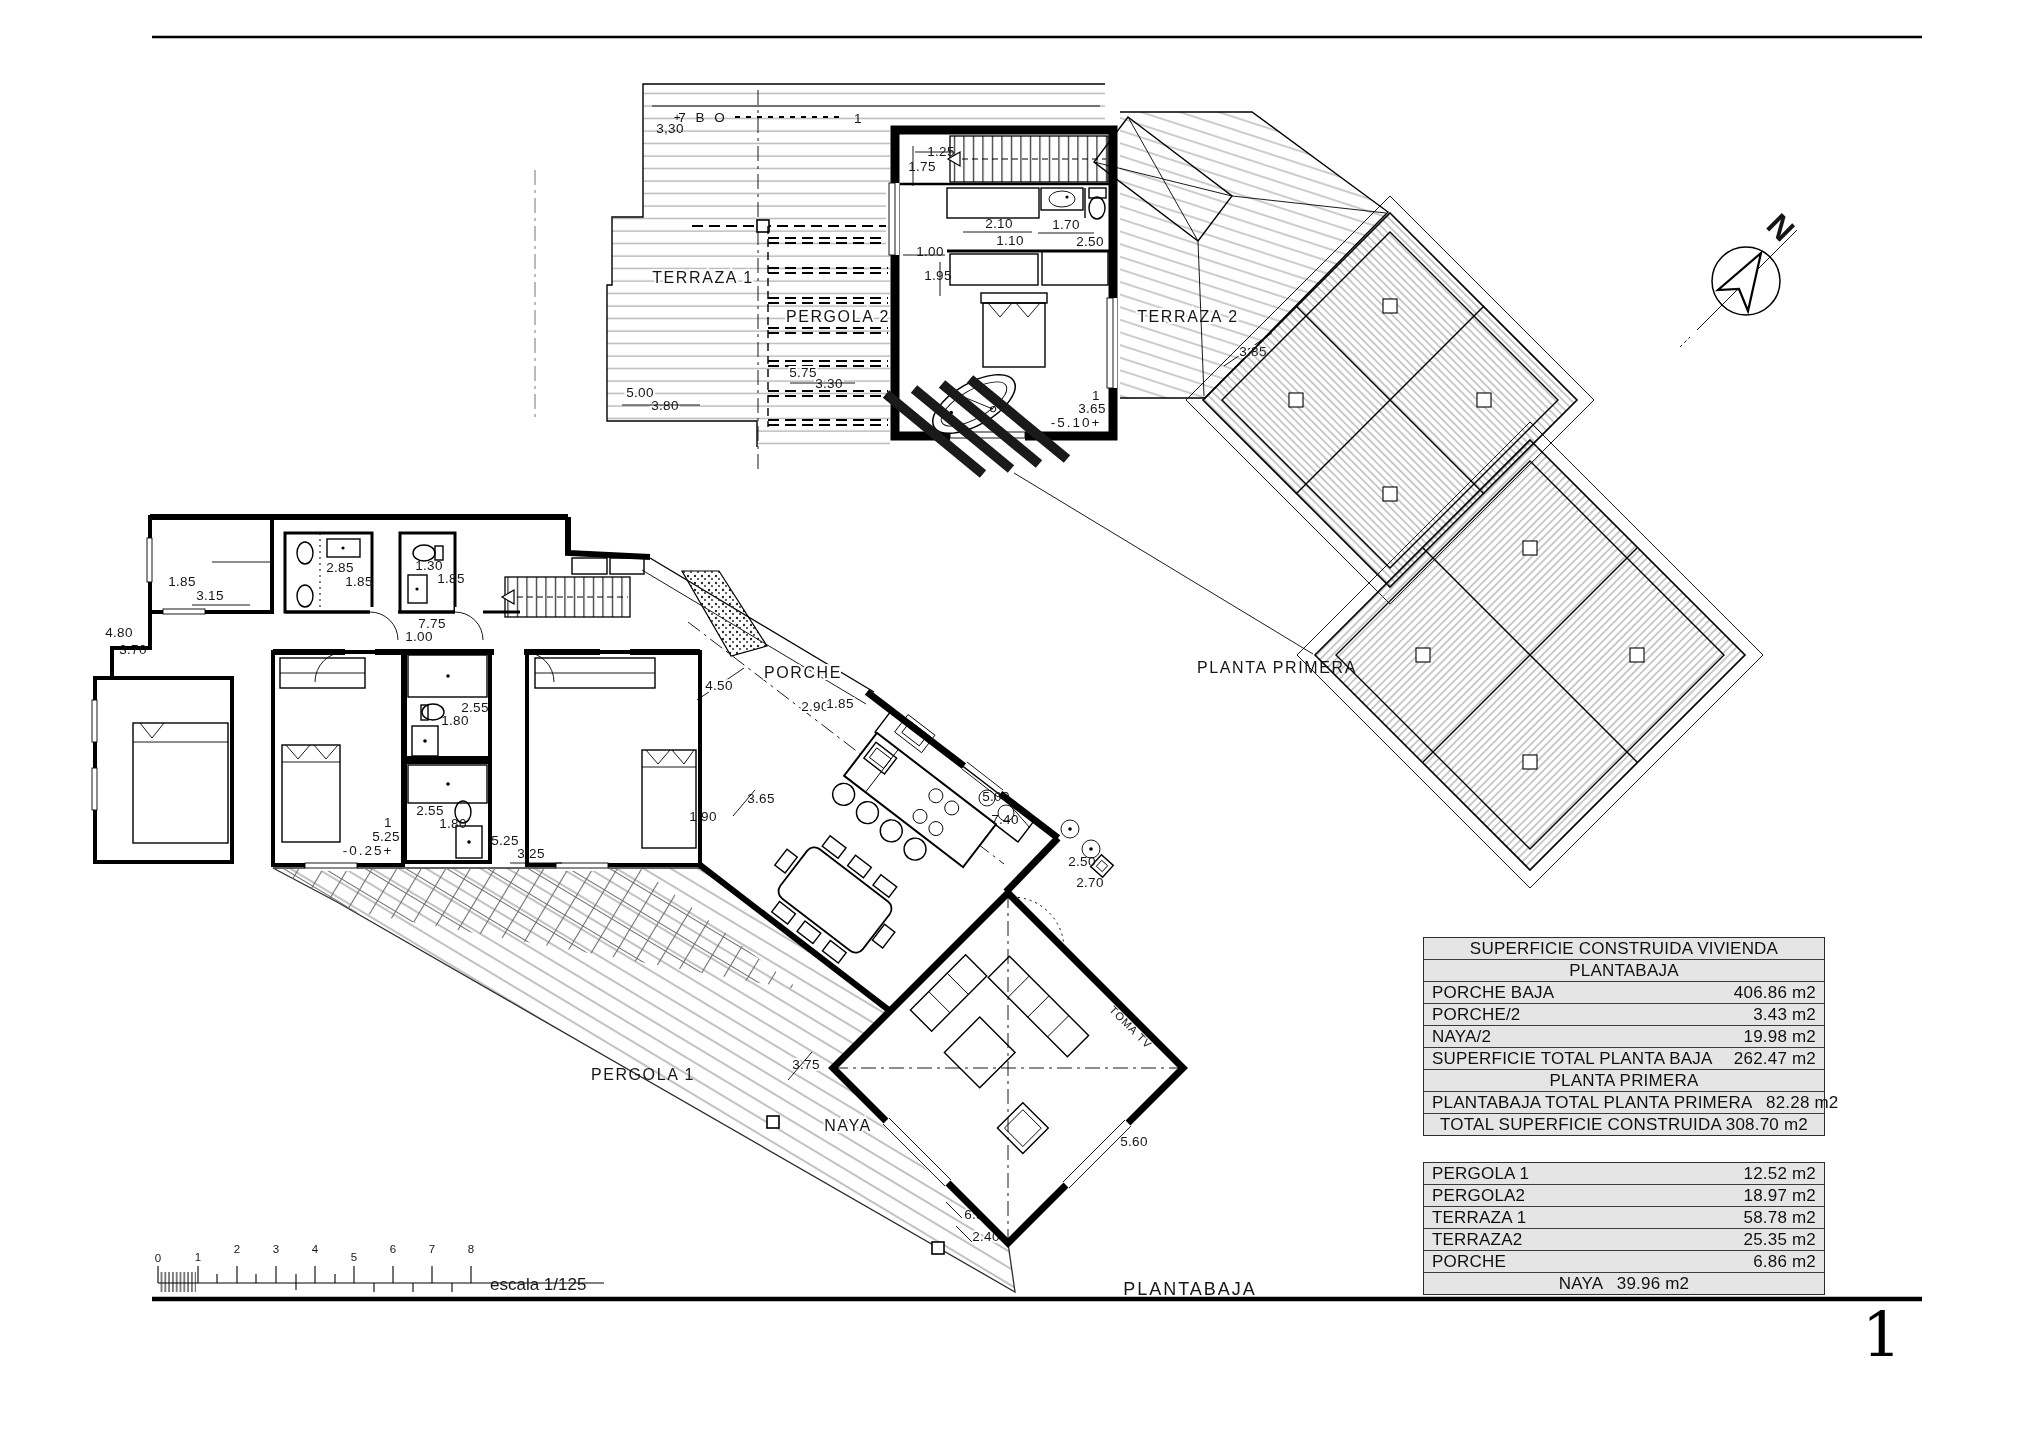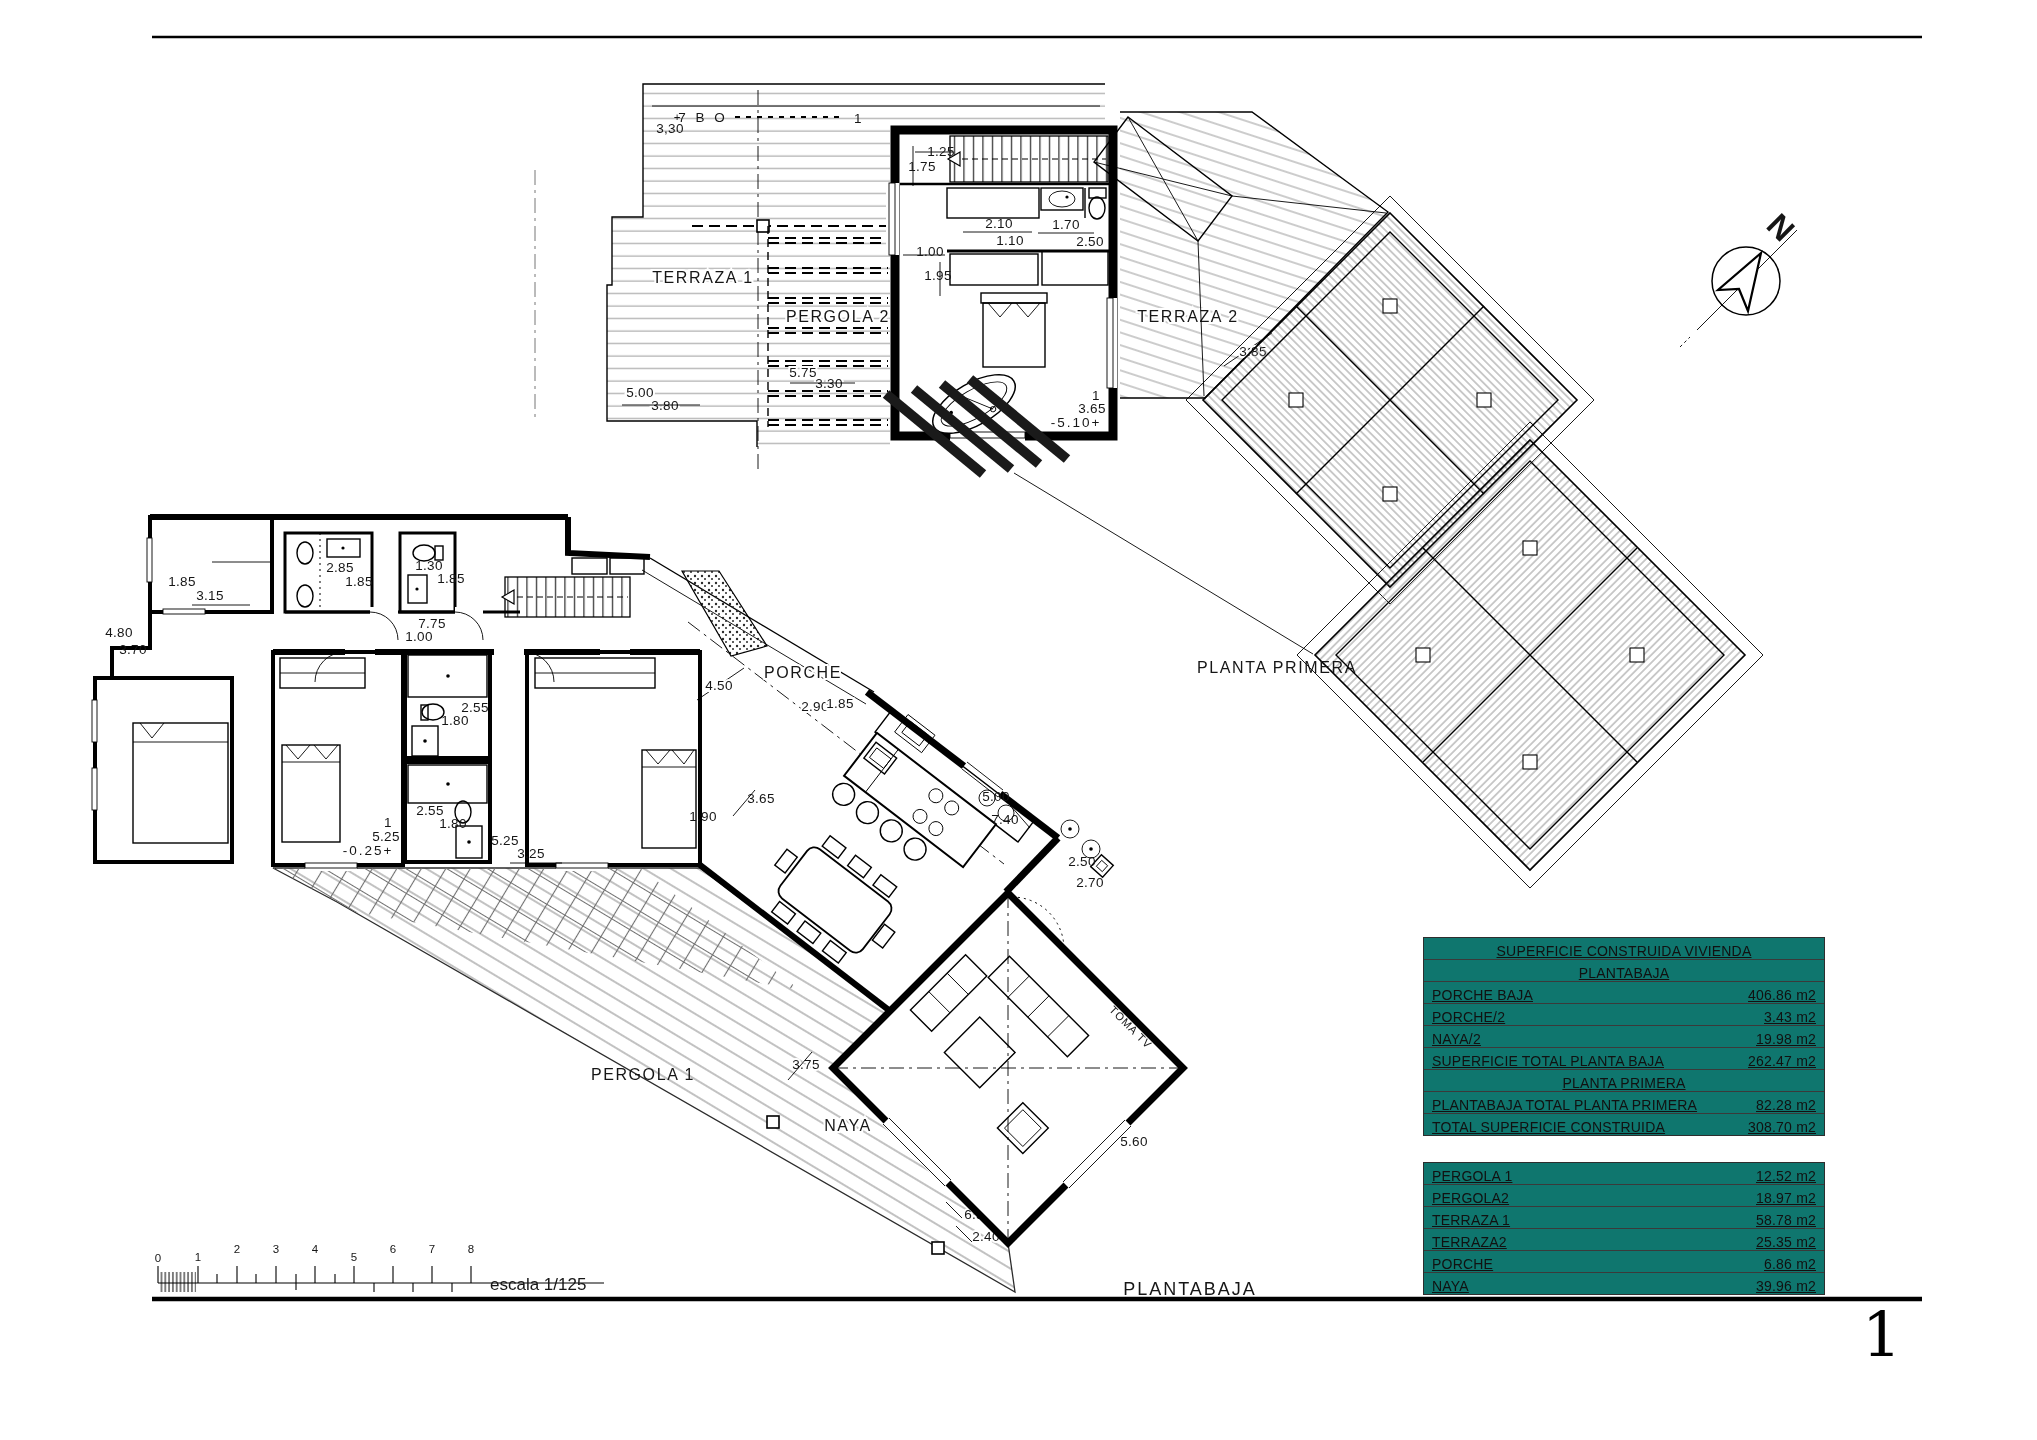--- a/index.html
+++ b/index.html
@@ -17,25 +17,25 @@
   .w6{stroke:#000;fill:none;stroke-width:6;}
   .w4{stroke:#000;fill:none;stroke-width:4;}
   .w3{stroke:#000;fill:none;stroke-width:3;}
   .t{stroke:#000;fill:none;stroke-width:1.4;}
   .h{stroke:#000;fill:none;stroke-width:.9;}
   .dash{stroke:#000;fill:none;stroke-width:2.1;stroke-dasharray:11 6;}
   .dashdot{stroke:#000;fill:none;stroke-width:.9;stroke-dasharray:15 5 3 5;}
   .dot{stroke:#000;fill:none;stroke-width:1;stroke-dasharray:2 4;}
   .wh{stroke:#fff;stroke-width:11;fill:none;}
   
-  .tbl{position:absolute;width:400px;border:1.6px solid #2e2e2e;background:#0f766e;
-       font-size:14px;color:#111;letter-spacing:.2px;text-decoration:underline;}
+  .tbl{position:absolute;width:400px;border:1.6px solid #2e2e2e;background:#e5e5e5;
+       font-size:17px;color:#111;letter-spacing:.2px;}
   .trow{display:flex;justify-content:space-between;align-items:flex-end;
         height:21px;border-bottom:1.2px solid #3a3a3a;padding:0 8px;white-space:nowrap;}
-  .trow:last-child{border-bottom:none;}
+  .trow:last-child{border-bottom:none;justify-content:center;}
   .trow.center{justify-content:center;}
   .tv{min-width:86px;text-align:right;}
   .pagenum{position:absolute;left:1862px;top:1298px;font-family:"DejaVu Serif",serif;
            font-size:62px;color:#000;}
 </style>
 </head>
 <body>
 
 <div id="sheet">
 

